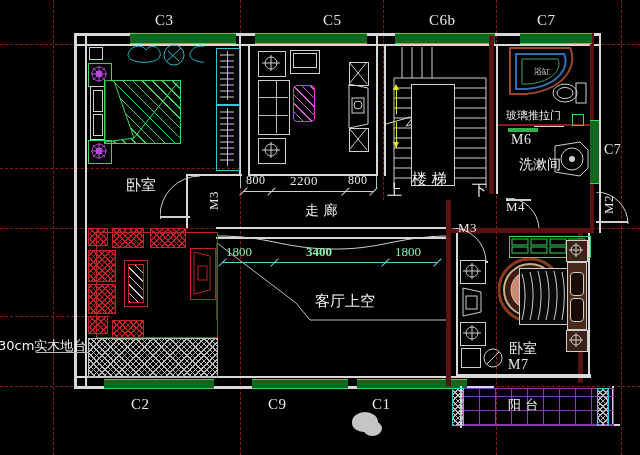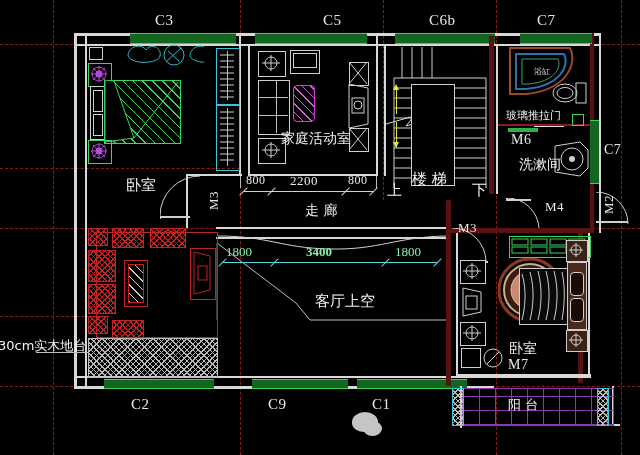--- a/index.html
+++ b/index.html
@@ -478,27 +478,26 @@
   <div class="lbl" style="left:537px;top:12px;font-size:15px;">C7</div>
 
   <div class="lbl" style="left:131px;top:396px;font-size:15px;">C2</div>
   <div class="lbl" style="left:268px;top:396px;font-size:15px;">C9</div>
   <div class="lbl" style="left:372px;top:396px;font-size:15px;">C1</div>
 
   <div class="lbl" style="left:604px;top:142px;font-size:14px;">C7</div>
 
   <div class="lbl rot" style="left:206px;top:210px;font-size:13px;">M3</div>
   <div class="lbl" style="left:458px;top:220px;font-size:13px;">M3</div>
-  <div class="lbl" style="left:506px;top:199px;font-size:13px;margin-left:39px;">M4</div>
+  <div class="lbl" style="left:506px;top:199px;font-size:13px;">M4</div>
   <div class="lbl rot" style="left:601px;top:214px;font-size:13px;">M2</div>
   <div class="lbl" style="left:511px;top:132px;font-size:14px;">M6</div>
   <div class="lbl" style="left:508px;top:357px;font-size:14px;">M7</div>
 
   <div class="lblCn" style="left:126px;top:176px;font-size:15px;">卧室</div>
-  <div class="lblCn" style="left:281px;top:130px;font-size:14px;">家庭活动室</div>
   <div class="lblCn" style="left:412px;top:129px;font-size:15px;margin-top:41px;">楼 梯</div>
   <div class="lblCn" style="left:519px;top:156px;font-size:14px;">洗漱间</div>
   <div class="lblCn" style="left:305px;top:202px;font-size:14px;">走 廊</div>
   <div class="lblCn" style="left:315px;top:292px;font-size:15px;">客厅上空</div>
   <div class="lblCn" style="left:509px;top:340px;font-size:14px;">卧室</div>
   <div class="lblCn" style="left:508px;top:396px;font-size:13px;">阳 台</div>
 
   <div class="lblCn" style="left:387px;top:181px;font-size:15px;">上</div>
   <div class="lblCn" style="left:472px;top:181px;font-size:15px;">下</div>
 

